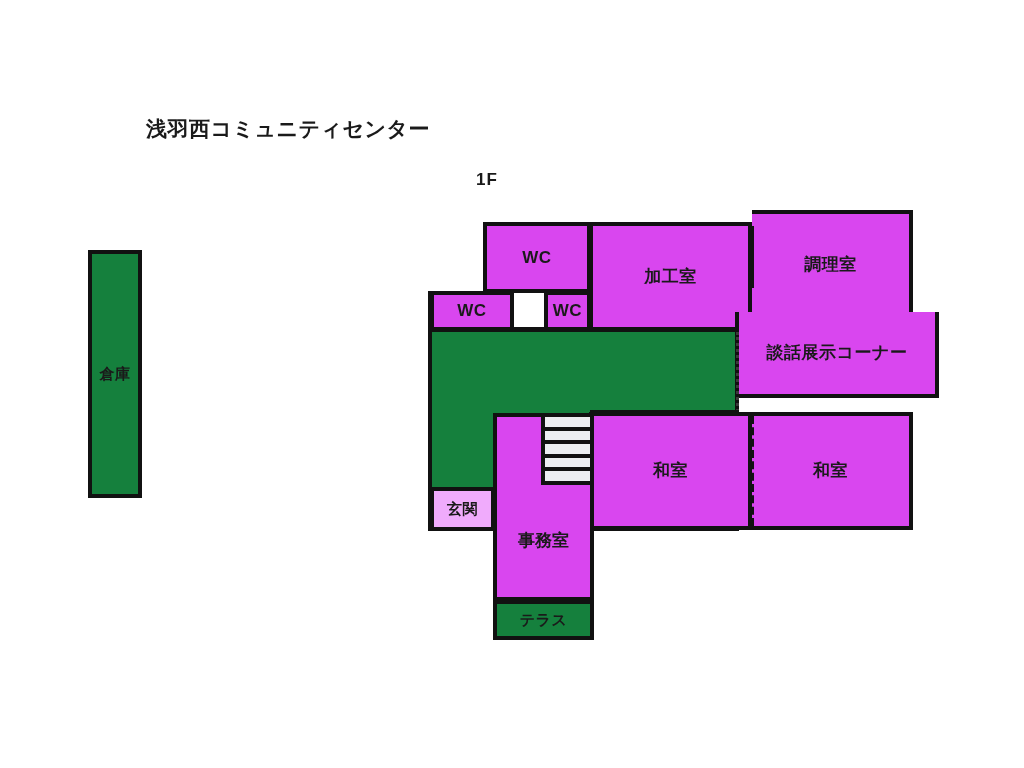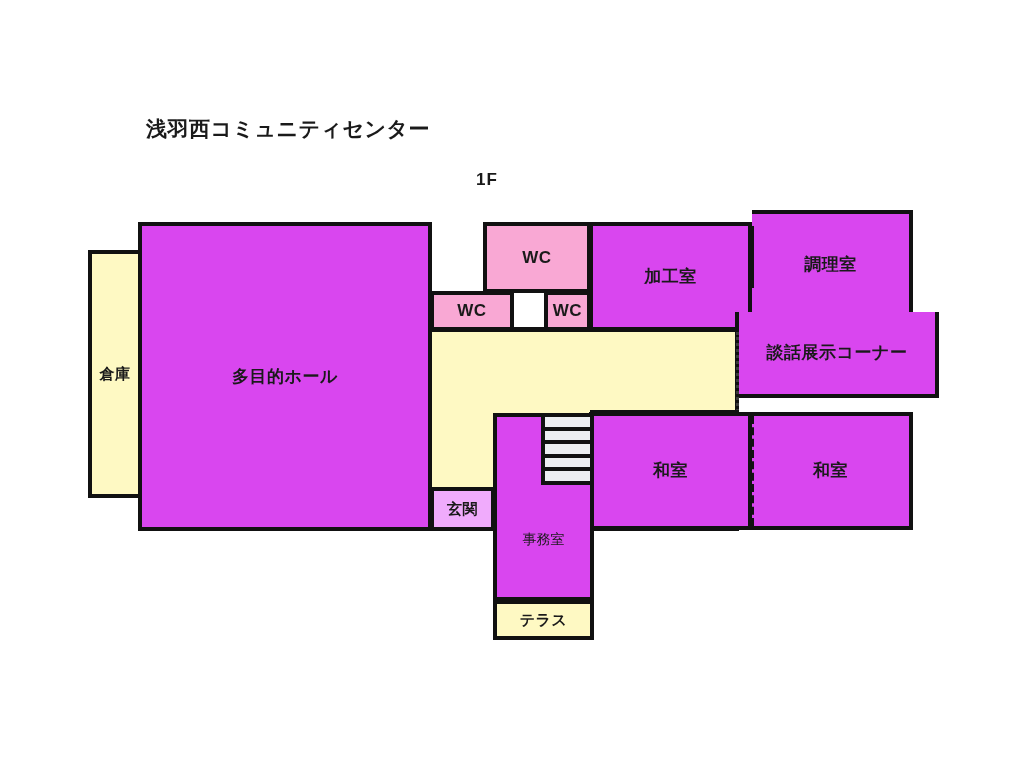--- a/index.html
+++ b/index.html
@@ -63,22 +63,22 @@
   }
   .room .label.sm { font-size: 15px; }
   .room .label.wc {
     font-size: 17px;
     font-weight: 700;
     letter-spacing: 0.5px;
   }
 
   
   .fill-yellow { background: #d946ef; }
-  .fill-blue   { background: #f9a8d4; }
-  .fill-gray   { background: #fef9c3; }
+  .fill-blue   { background: #d946ef; }
+  .fill-gray   { background: #15803d; }
   .fill-tan    { background: #f0abfc; }
 
   
   .nb-t { border-top-width: 0; }
   .nb-l { border-left-width: 0; }
 
   
   .partition {
     position: absolute;
     background: #111111;
@@ -120,23 +120,20 @@
 <div class="canvas">
 
   <div class="plan-title">浅羽西コミュニティセンター</div>
 
   <div class="floor-label">1F</div>
 
   <div class="room fill-gray" style="left:88px; top:250px; width:54px; height:248px;">
     <span class="label sm">倉庫</span>
   </div>
 
-  <div class="room fill-yellow" style="left:138px; top:222px; width:294px; height:309px;">
-    <span class="label">多目的ホール</span>
-  </div>
 
   <div class="room fill-gray" style="left:428px; top:328px; width:311px; height:203px;">
   </div>
 
   <div class="room fill-blue" style="left:483px; top:222px; width:108px; height:71px;">
     <span class="label wc">WC</span>
   </div>
 
   <div class="room fill-blue" style="left:430px; top:291px; width:84px; height:40px;">
     <span class="label wc">WC</span>
@@ -183,21 +180,21 @@
     <div class="tread"></div>
     <div class="tread"></div>
     <div class="tread"></div>
     <div class="tread"></div>
     <div class="tread"></div>
     <div class="tread"></div>
   </div>
 
   <div style="position:absolute; left:493px; top:515px; width:101px; height:50px;
               display:flex; align-items:center; justify-content:center;">
-    <span class="label" style="font-size:14px; font-weight:400;">事務室</span>
+    <span class="label" style="font-size:17px; font-weight:700;">事務室</span>
   </div>
 
   <div class="room fill-gray" style="left:493px; top:600px; width:101px; height:40px;">
     <span class="label sm">テラス</span>
   </div>
 
   <div class="partition" style="left:428px; top:291px; width:4px; height:40px;"></div>
 
   <div class="partition" style="left:428px; top:327px; width:165px; height:4px;"></div>
 

